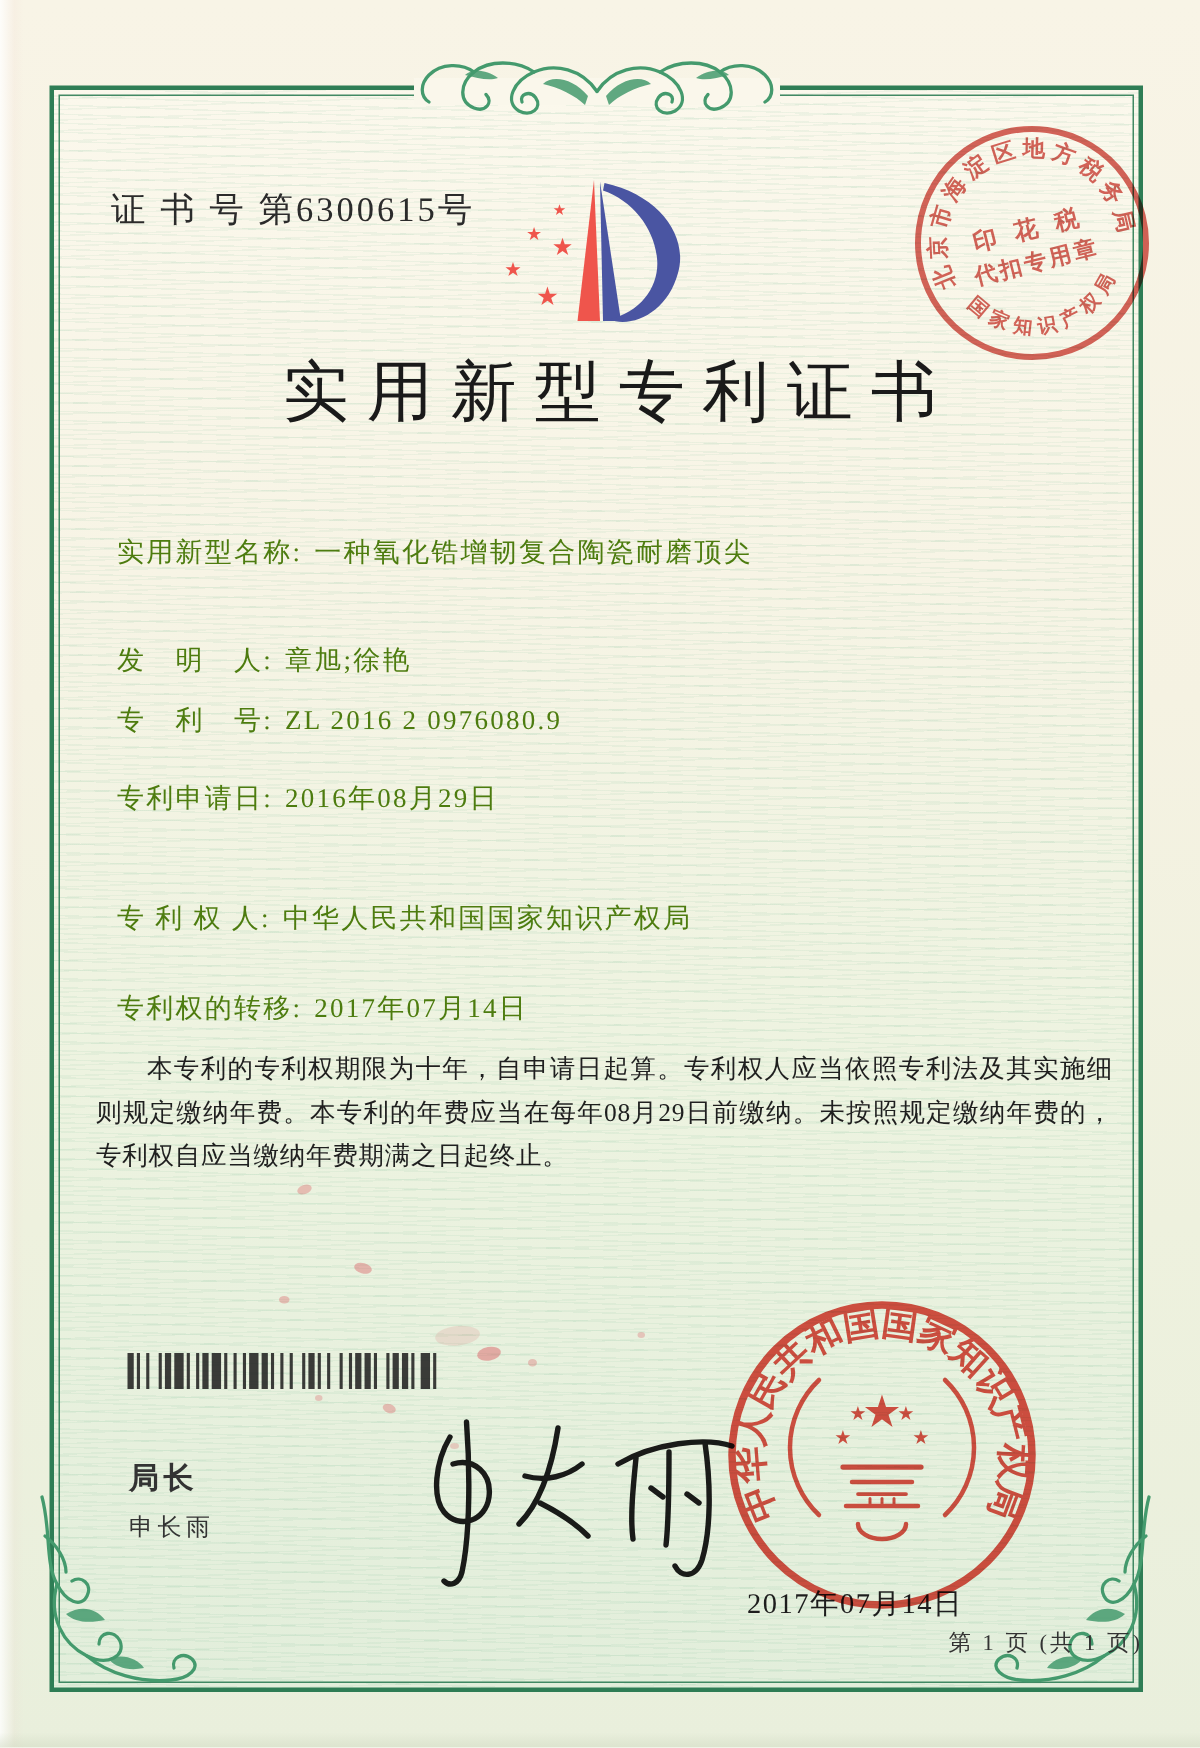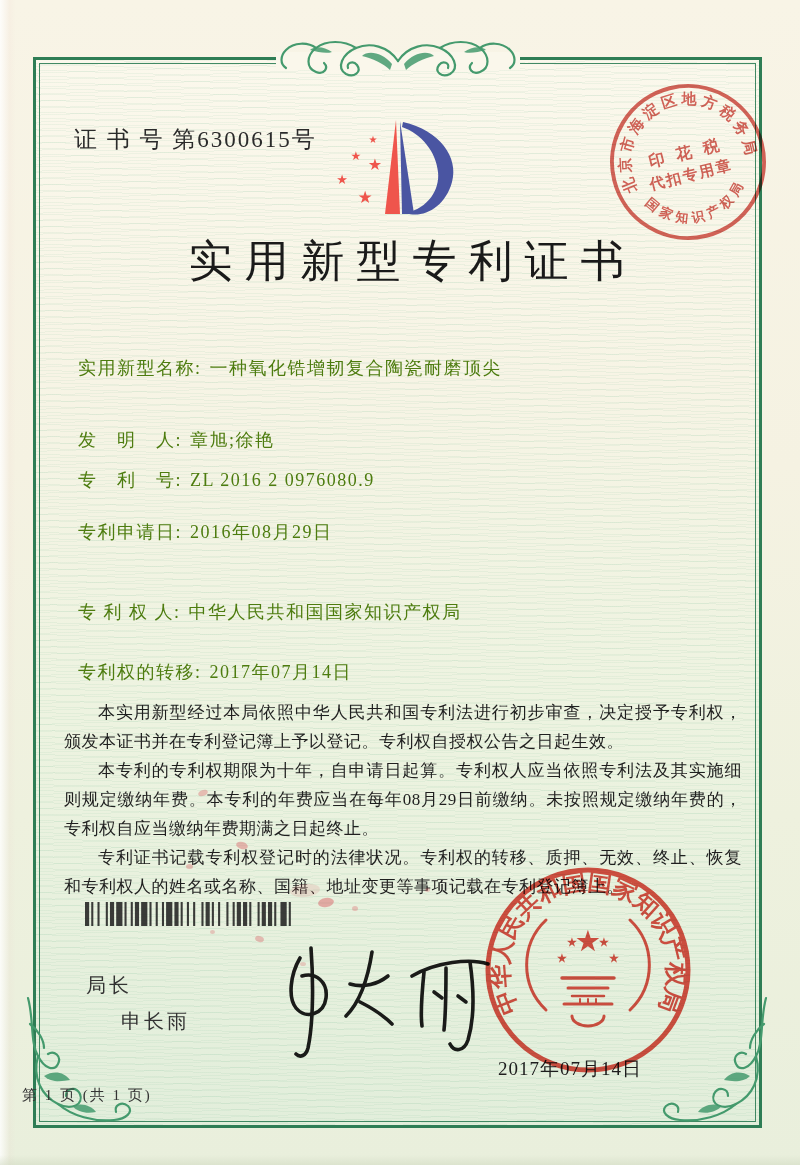--- a/index.html
+++ b/index.html
@@ -60,40 +60,40 @@
 
   .bodytext{
     position:absolute;left:64px;top:698px;width:678px;
     font-size:17px;line-height:29px;letter-spacing:.5px;color:#1f1f1f;text-align:justify;
   }
   .bodytext p{text-indent:2em;}
 
   .barcode{position:absolute;left:84px;top:902px;}
 
   .director{position:absolute;left:86px;top:972px;font-family:"Liberation Sans","DejaVu Sans",sans-serif;
-    font-size:20px;letter-spacing:3px;color:#333;font-weight:400;}
+    font-size:20px;letter-spacing:3px;color:#333;font-weight:700;}
   .director-name{position:absolute;left:86px;top:1008px;font-family:"Liberation Sans","DejaVu Sans",sans-serif;
-    font-size:20px;letter-spacing:3px;color:#333;font-weight:500;margin-left:35px;}
+    font-size:16px;letter-spacing:3px;color:#333;font-weight:500;}
 
   .signature{position:absolute;left:248px;top:928px;mix-blend-mode:multiply;}
   .signature path{stroke:#1c1c1c;stroke-width:3.6;fill:none;stroke-linecap:round;stroke-linejoin:round;}
 
   .issue-date{position:absolute;left:498px;top:1056px;font-size:19px;letter-spacing:1px;color:#1d1d1d;}
 
   .seal{position:absolute;left:476px;top:858px;width:224px;height:224px;opacity:.88;mix-blend-mode:multiply;}
   .seal .rd{fill:var(--seal-red);}
   .seal .rs{stroke:var(--seal-red);fill:none;}
   .seal text{fill:var(--seal-red);font-family:"Liberation Serif","DejaVu Serif",serif;font-weight:700;}
 
   .tax-stamp{position:absolute;left:602px;top:76px;width:172px;height:172px;
     transform:rotate(-14deg);opacity:.85;mix-blend-mode:multiply;}
   .tax-stamp text{fill:var(--stamp-red);font-family:"Liberation Serif","DejaVu Serif",serif;font-weight:700;}
   .tax-stamp .rs{stroke:var(--stamp-red);fill:none;}
 
-  .footer{position:absolute;left:22px;top:1086px;width:729px;text-align:left;
+  .footer{position:absolute;left:33px;top:1086px;width:729px;text-align:right;
     font-size:15px;letter-spacing:2px;color:#333;}
 
   .smudge{position:absolute;border-radius:50%;background:#d8404a;}
 </style>
 </head>
 <body>
 
 <div class="edge-left"></div>
 <div class="edge-bottom"></div>
 
@@ -157,23 +157,21 @@
   <span>专利申请日:</span><span class="val">2016年08月29日</span>
 </div>
 <div class="frow r5">
   <span>专 利 权 人:</span><span class="val">中华人民共和国国家知识产权局</span>
 </div>
 <div class="frow r6">
   <span>专利权的转移:</span><span class="val">2017年07月14日</span>
 </div>
 
 <div class="bodytext">
-  <p>本实用新型经过本局依照中华人民共和国专利法进行初步审查，决定授予专利权，颁发本证书并在专利登记簿上予以登记。专利权自授权公告之日起生效。</p>
   <p>本专利的专利权期限为十年，自申请日起算。专利权人应当依照专利法及其实施细则规定缴纳年费。本专利的年费应当在每年08月29日前缴纳。未按照规定缴纳年费的，专利权自应当缴纳年费期满之日起终止。</p>
-  <p>专利证书记载专利权登记时的法律状况。专利权的转移、质押、无效、终止、恢复和专利权人的姓名或名称、国籍、地址变更等事项记载在专利登记簿上。</p>
 </div>
 
 <div class="smudge" style="left:198px;top:790px;width:10px;height:6px;opacity:.30;transform:rotate(-20deg);"></div>
 <div class="smudge" style="left:236px;top:842px;width:12px;height:7px;opacity:.35;transform:rotate(15deg);"></div>
 <div class="smudge" style="left:186px;top:864px;width:7px;height:5px;opacity:.30;"></div>
 <div class="smudge" style="left:318px;top:898px;width:16px;height:9px;opacity:.40;transform:rotate(-10deg);"></div>
 <div class="smudge" style="left:255px;top:936px;width:9px;height:6px;opacity:.30;transform:rotate(20deg);"></div>
 <div class="smudge" style="left:352px;top:906px;width:6px;height:5px;opacity:.28;"></div>
 <div class="smudge" style="left:425px;top:888px;width:5px;height:4px;opacity:.25;"></div>
 <div class="smudge" style="left:300px;top:962px;width:6px;height:4px;opacity:.22;"></div>

